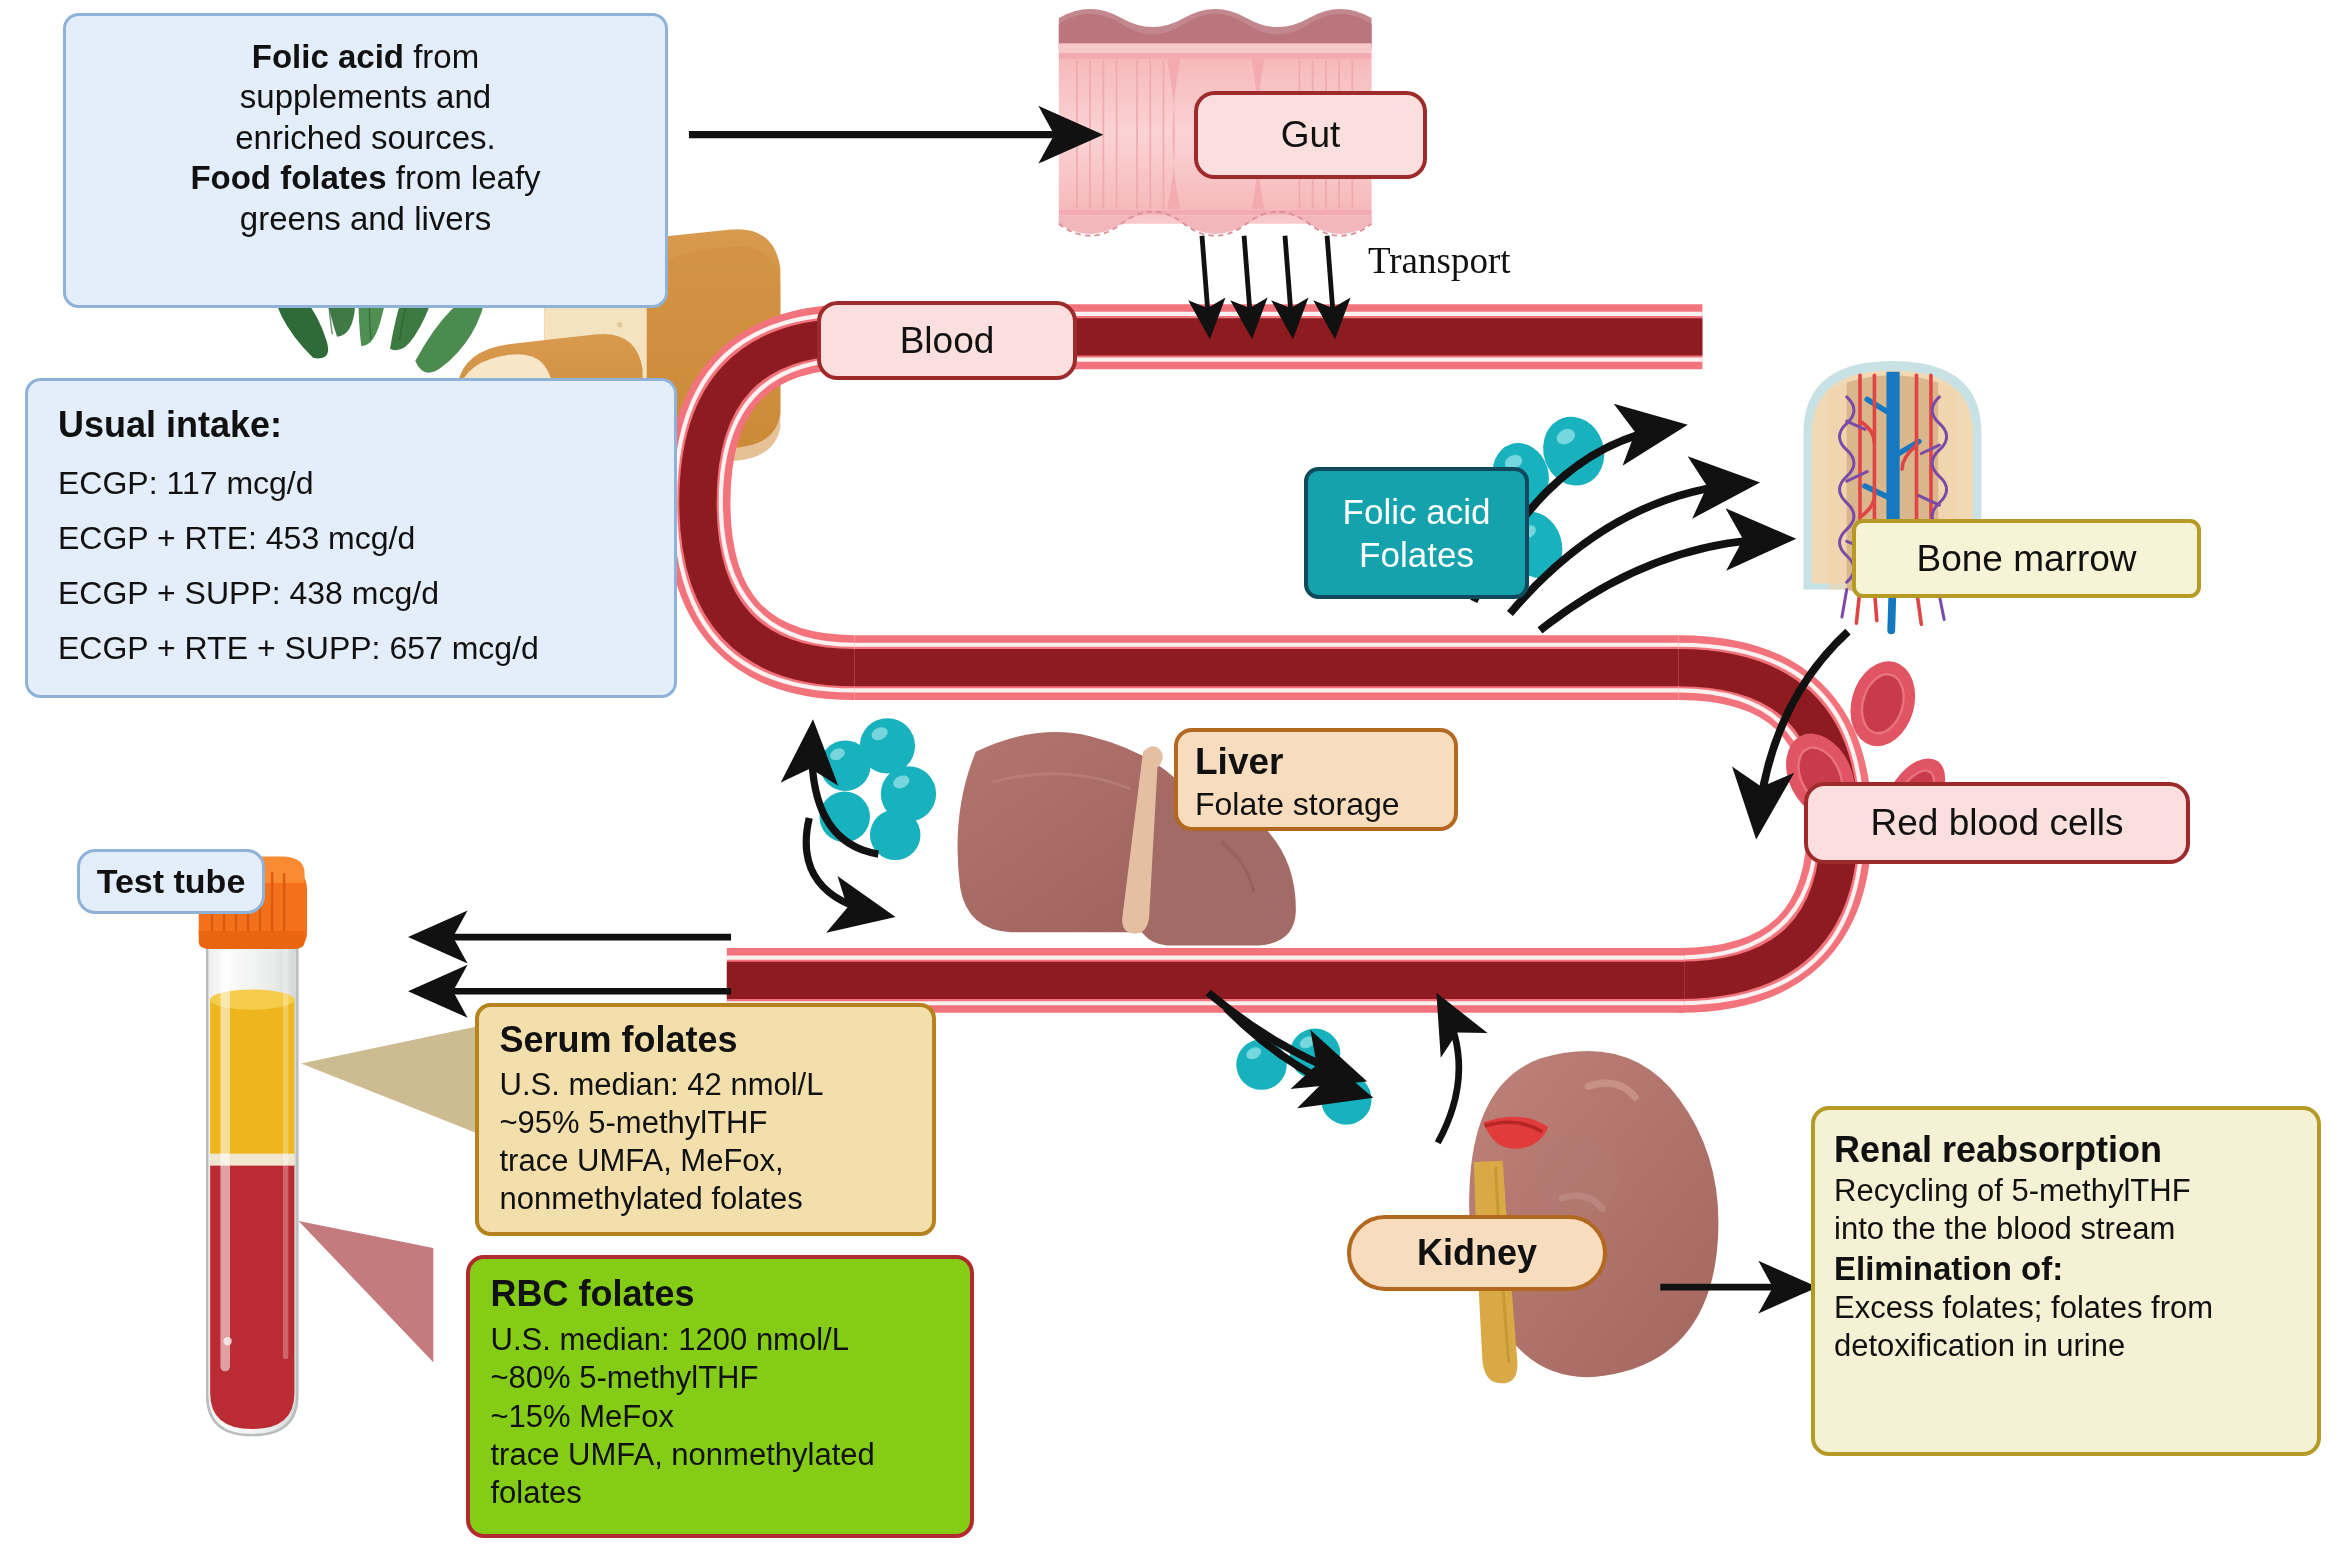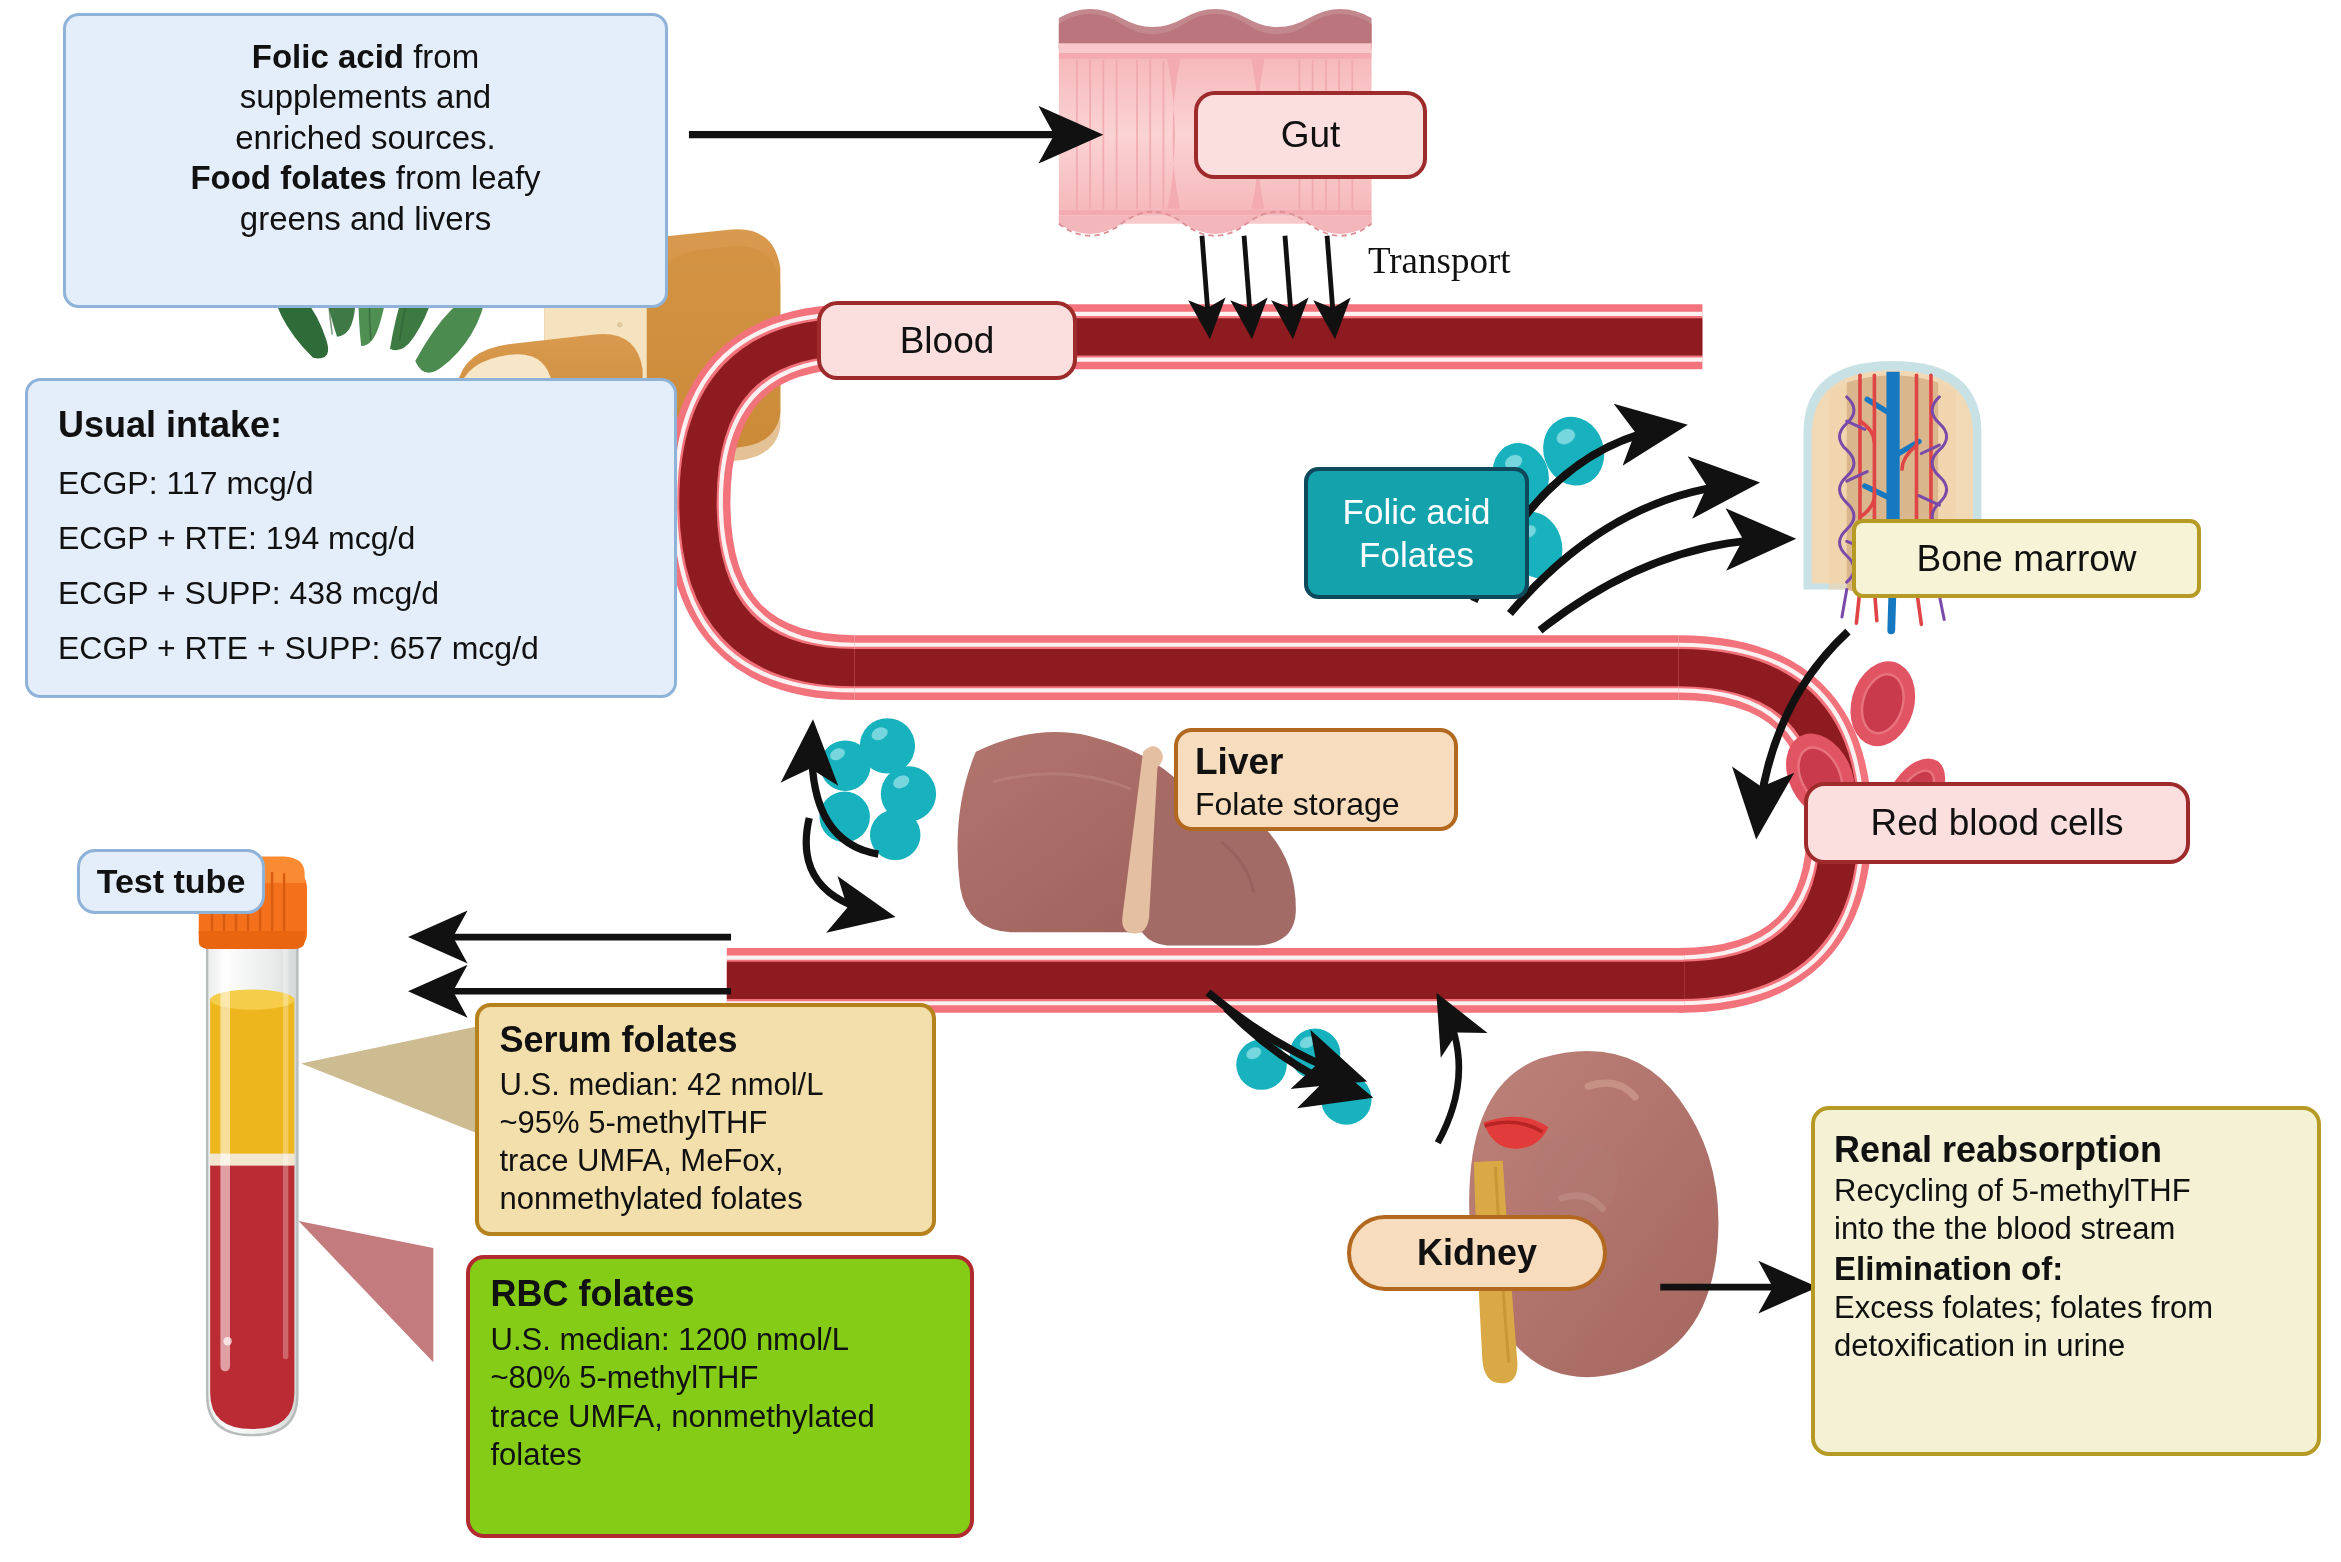--- a/index.html
+++ b/index.html
@@ -440,21 +440,21 @@
     <div class="ln">enriched sources.</div>
     <div class="ln">
       <b>Food folates</b><span> from leafy</span>
     </div>
     <div class="ln">greens and livers</div>
   </div>
 
   <div class="box box-blue abs" style="left:25px;top:378px;width:652px;height:320px;padding:21.7px 0 0 30px;font-size:32px;">
     <div class="ttl ln" style="font-size:36px;margin-bottom:17px;">Usual intake:</div>
     <div class="ln" style="margin-bottom:15.6px;">ECGP: 117 mcg/d</div>
-    <div class="ln" style="margin-bottom:15.6px;">ECGP + RTE: 194 mcg/d</div>
+    <div class="ln" style="margin-bottom:15.6px;">ECGP + RTE: 453 mcg/d</div>
     <div class="ln" style="margin-bottom:15.6px;">ECGP + SUPP: 438 mcg/d</div>
     <div class="ln">ECGP + RTE + SUPP: 657 mcg/d</div>
   </div>
 
   <div class="box pill-pink abs" style="left:1194px;top:91px;width:233px;height:88px;font-size:37px;">
     <span>Gut</span>
   </div>
 
   <div class="abs" style="left:1368px;top:239px;font-size:37px;color:#111111;white-space:nowrap;font-family:Liberation Serif, serif;">
     <span>Transport</span>
@@ -495,20 +495,21 @@
   </div>
 
   <div class="box box-tan abs" style="left:1347px;top:1215px;width:260px;height:76px;display:flex;align-items:center;justify-content:center;font-size:36px;font-weight:bold;border-radius:39px;">
     <span>Kidney</span>
   </div>
 
   <div class="box box-pink abs" style="left:426px;top:1255px;width:508px;height:283px;padding:13.2px 0 0 20.5px;font-size:31px;">
     <div class="ttl ln" style="font-size:36px;margin-bottom:4.8px;">RBC folates</div>
     <div class="ln">U.S. median: 1200 nmol/L</div>
     <div class="ln">~80% 5-methylTHF</div>
+    <div class="ln">~15% MeFox</div>
     <div class="ln">trace UMFA, nonmethylated</div>
     <div class="ln">folates</div>
   </div>
 
   <div class="box box-cream abs" style="left:1811px;top:1106px;width:510px;height:350px;padding:18px 0 0 19px;font-size:31px;">
     <div class="ttl ln" style="font-size:36px;">Renal reabsorption</div>
     <div class="ln">Recycling of 5-methylTHF</div>
     <div class="ln">into the the blood stream</div>
     <div class="ttl ln" style="font-size:33px;">Elimination of:</div>
     <div class="ln">Excess folates; folates from</div>

